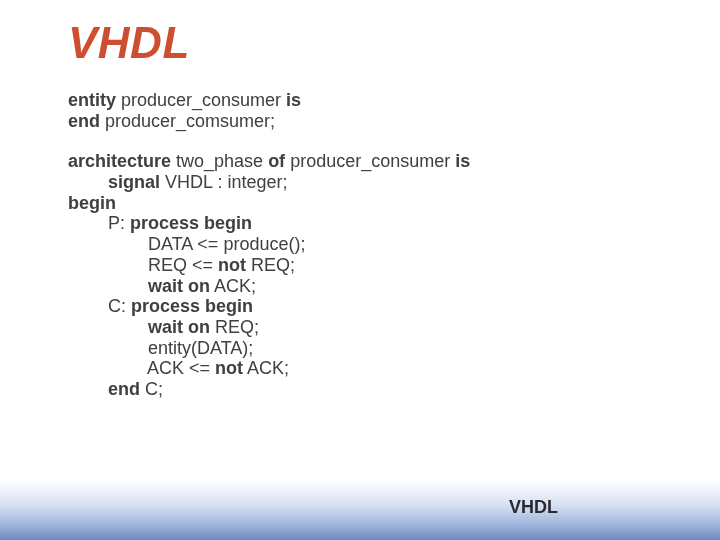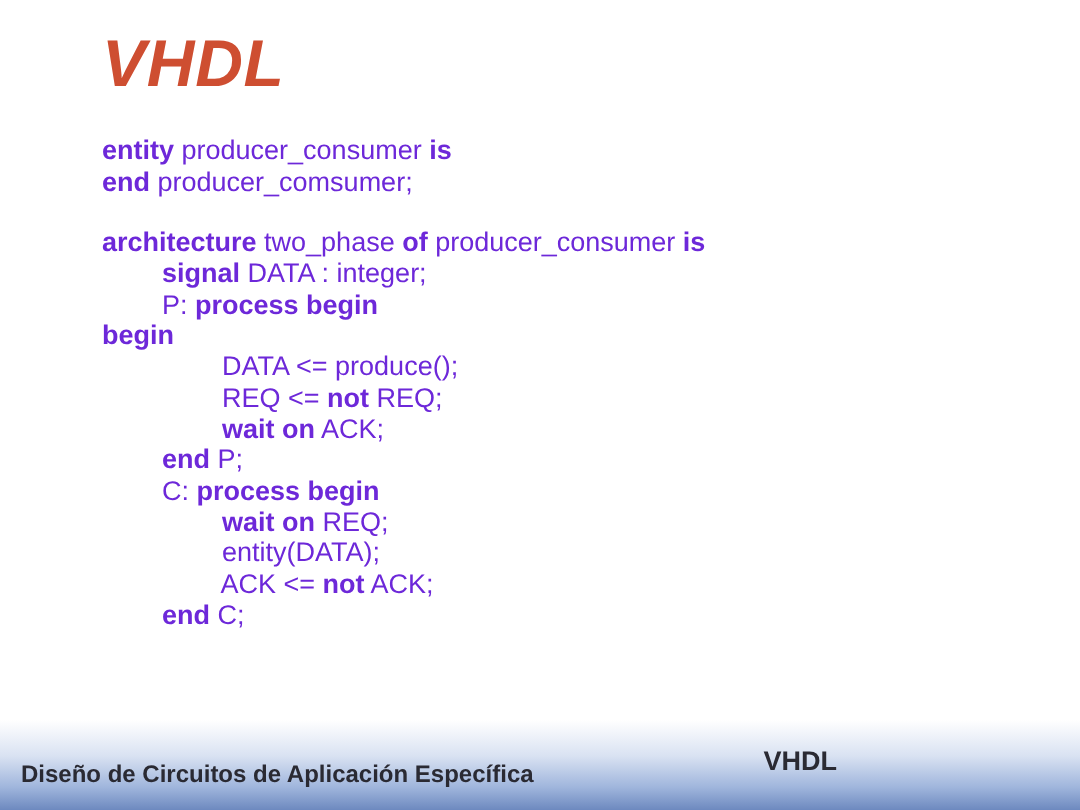--- a/index.html
+++ b/index.html
@@ -27,21 +27,21 @@
     color: #ce4e31;
     letter-spacing: 0.5px;
   }
   .code {
     position: absolute;
     top: 90px;
     left: 68px;
     font-family: Arial, Helvetica, sans-serif;
     font-size: 18px;
     line-height: 1.15;
-    color: #6d28d9;
+    color: #404040;
   }
   .code p {
     margin: 0;
     white-space: pre;
   }
   .code .blk { margin-top: 20px; text-align: right; }
   .b { font-weight: bold; }
   .footer-grad {
     position: absolute;
     left: 0;
@@ -76,31 +76,29 @@
 
 <div class="slide">
 
   <div class="title">VHDL</div>
 
   <div class="code">
     <p><span class="b">entity</span><span> producer_consumer </span><span class="b">is</span></p>
     <p><span class="b">end</span><span> producer_comsumer;</span></p>
 
     <p class="blk"><span class="b">architecture</span><span> two_phase </span><span class="b">of</span><span> producer_consumer </span><span class="b">is</span></p>
-    <p><span class="b">        signal</span><span> DATA : integer;</span></p>
+    <p><span class="b">        signal</span><span> VHDL : integer;</span></p>
+    <p><span class="b">begin</span></p>
     <p><span>        P: </span><span class="b">process begin</span></p>
-    <p><span class="b">begin</span></p>
     <p><span>                DATA &lt;= produce();</span></p>
     <p><span>                REQ &lt;= </span><span class="b">not</span><span> REQ;</span></p>
     <p><span class="b">                wait on</span><span> ACK;</span></p>
-    <p><span class="b">        end</span><span> P;</span></p>
     <p><span>        C: </span><span class="b">process begin</span></p>
     <p><span class="b">                wait on</span><span> REQ;</span></p>
     <p><span>                entity(DATA);</span></p>
     <p><span>                ACK &lt;= </span><span class="b">not</span><span> ACK;</span></p>
     <p><span class="b">        end</span><span> C;</span></p>
   </div>
 
   <div class="footer-grad"></div>
-  <div class="footer-left">Diseño de Circuitos de Aplicación Específica</div>
   <div class="footer-right">VHDL</div>
 
 </div>
 
 </body></html>

